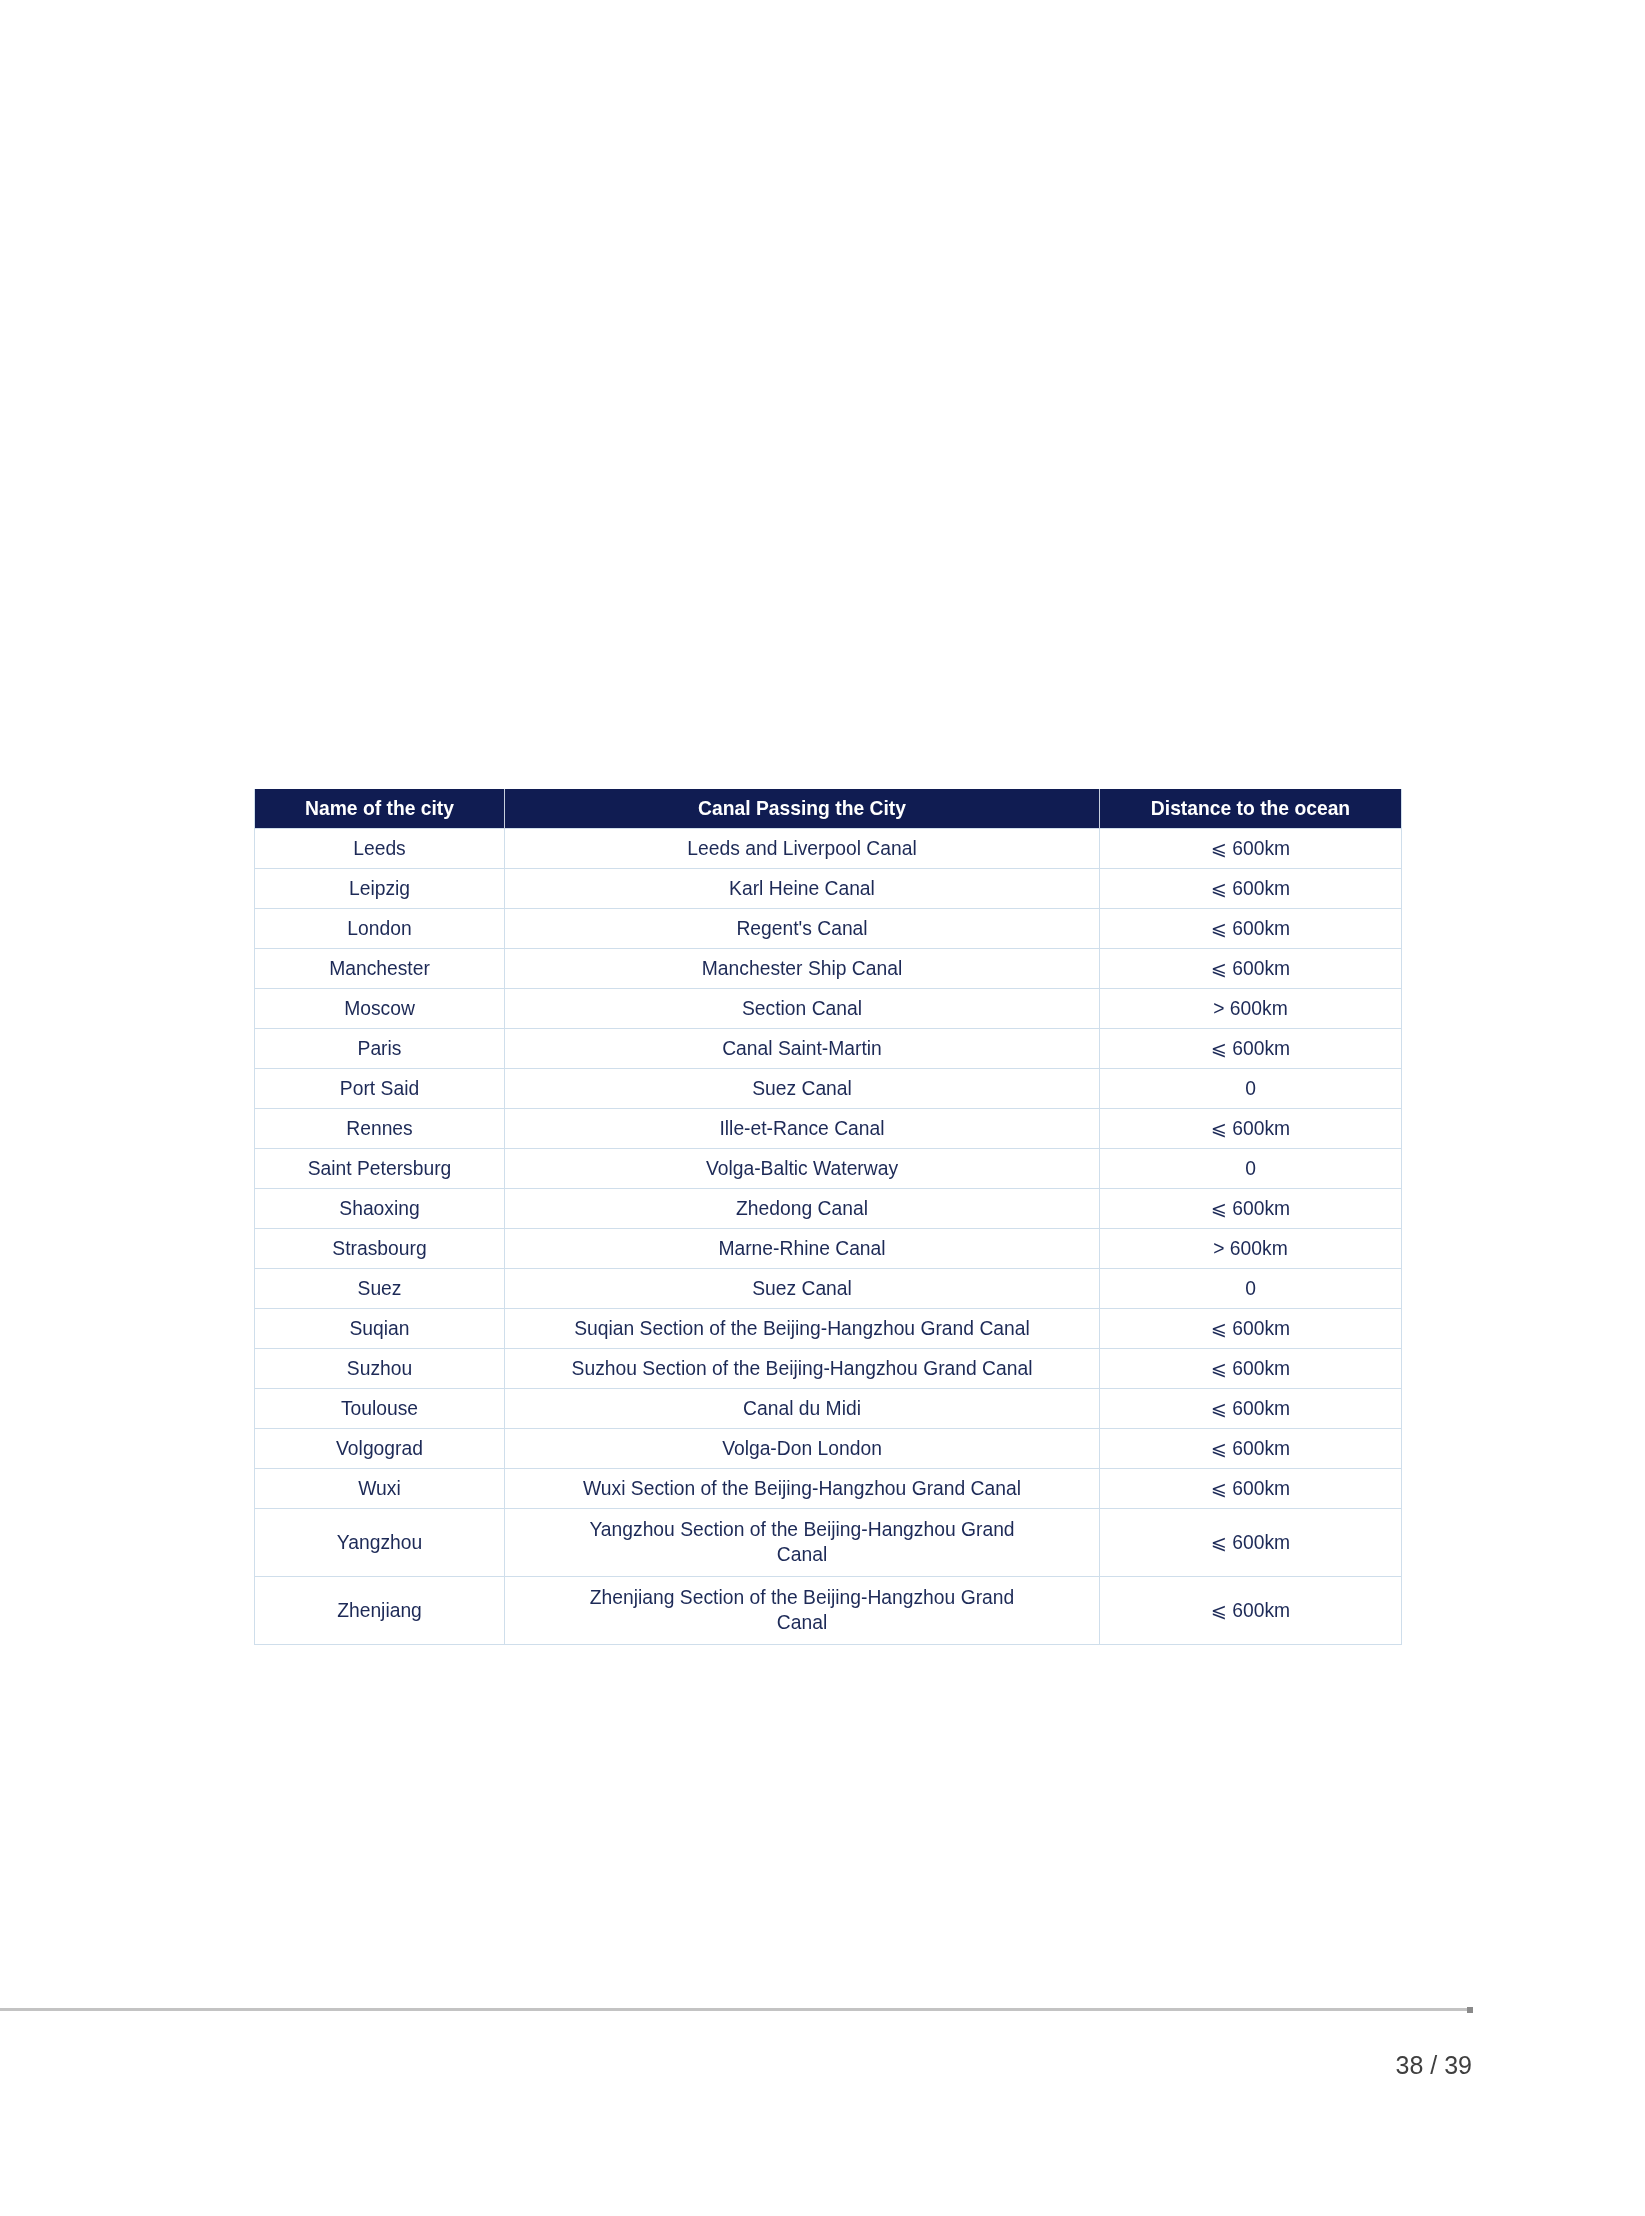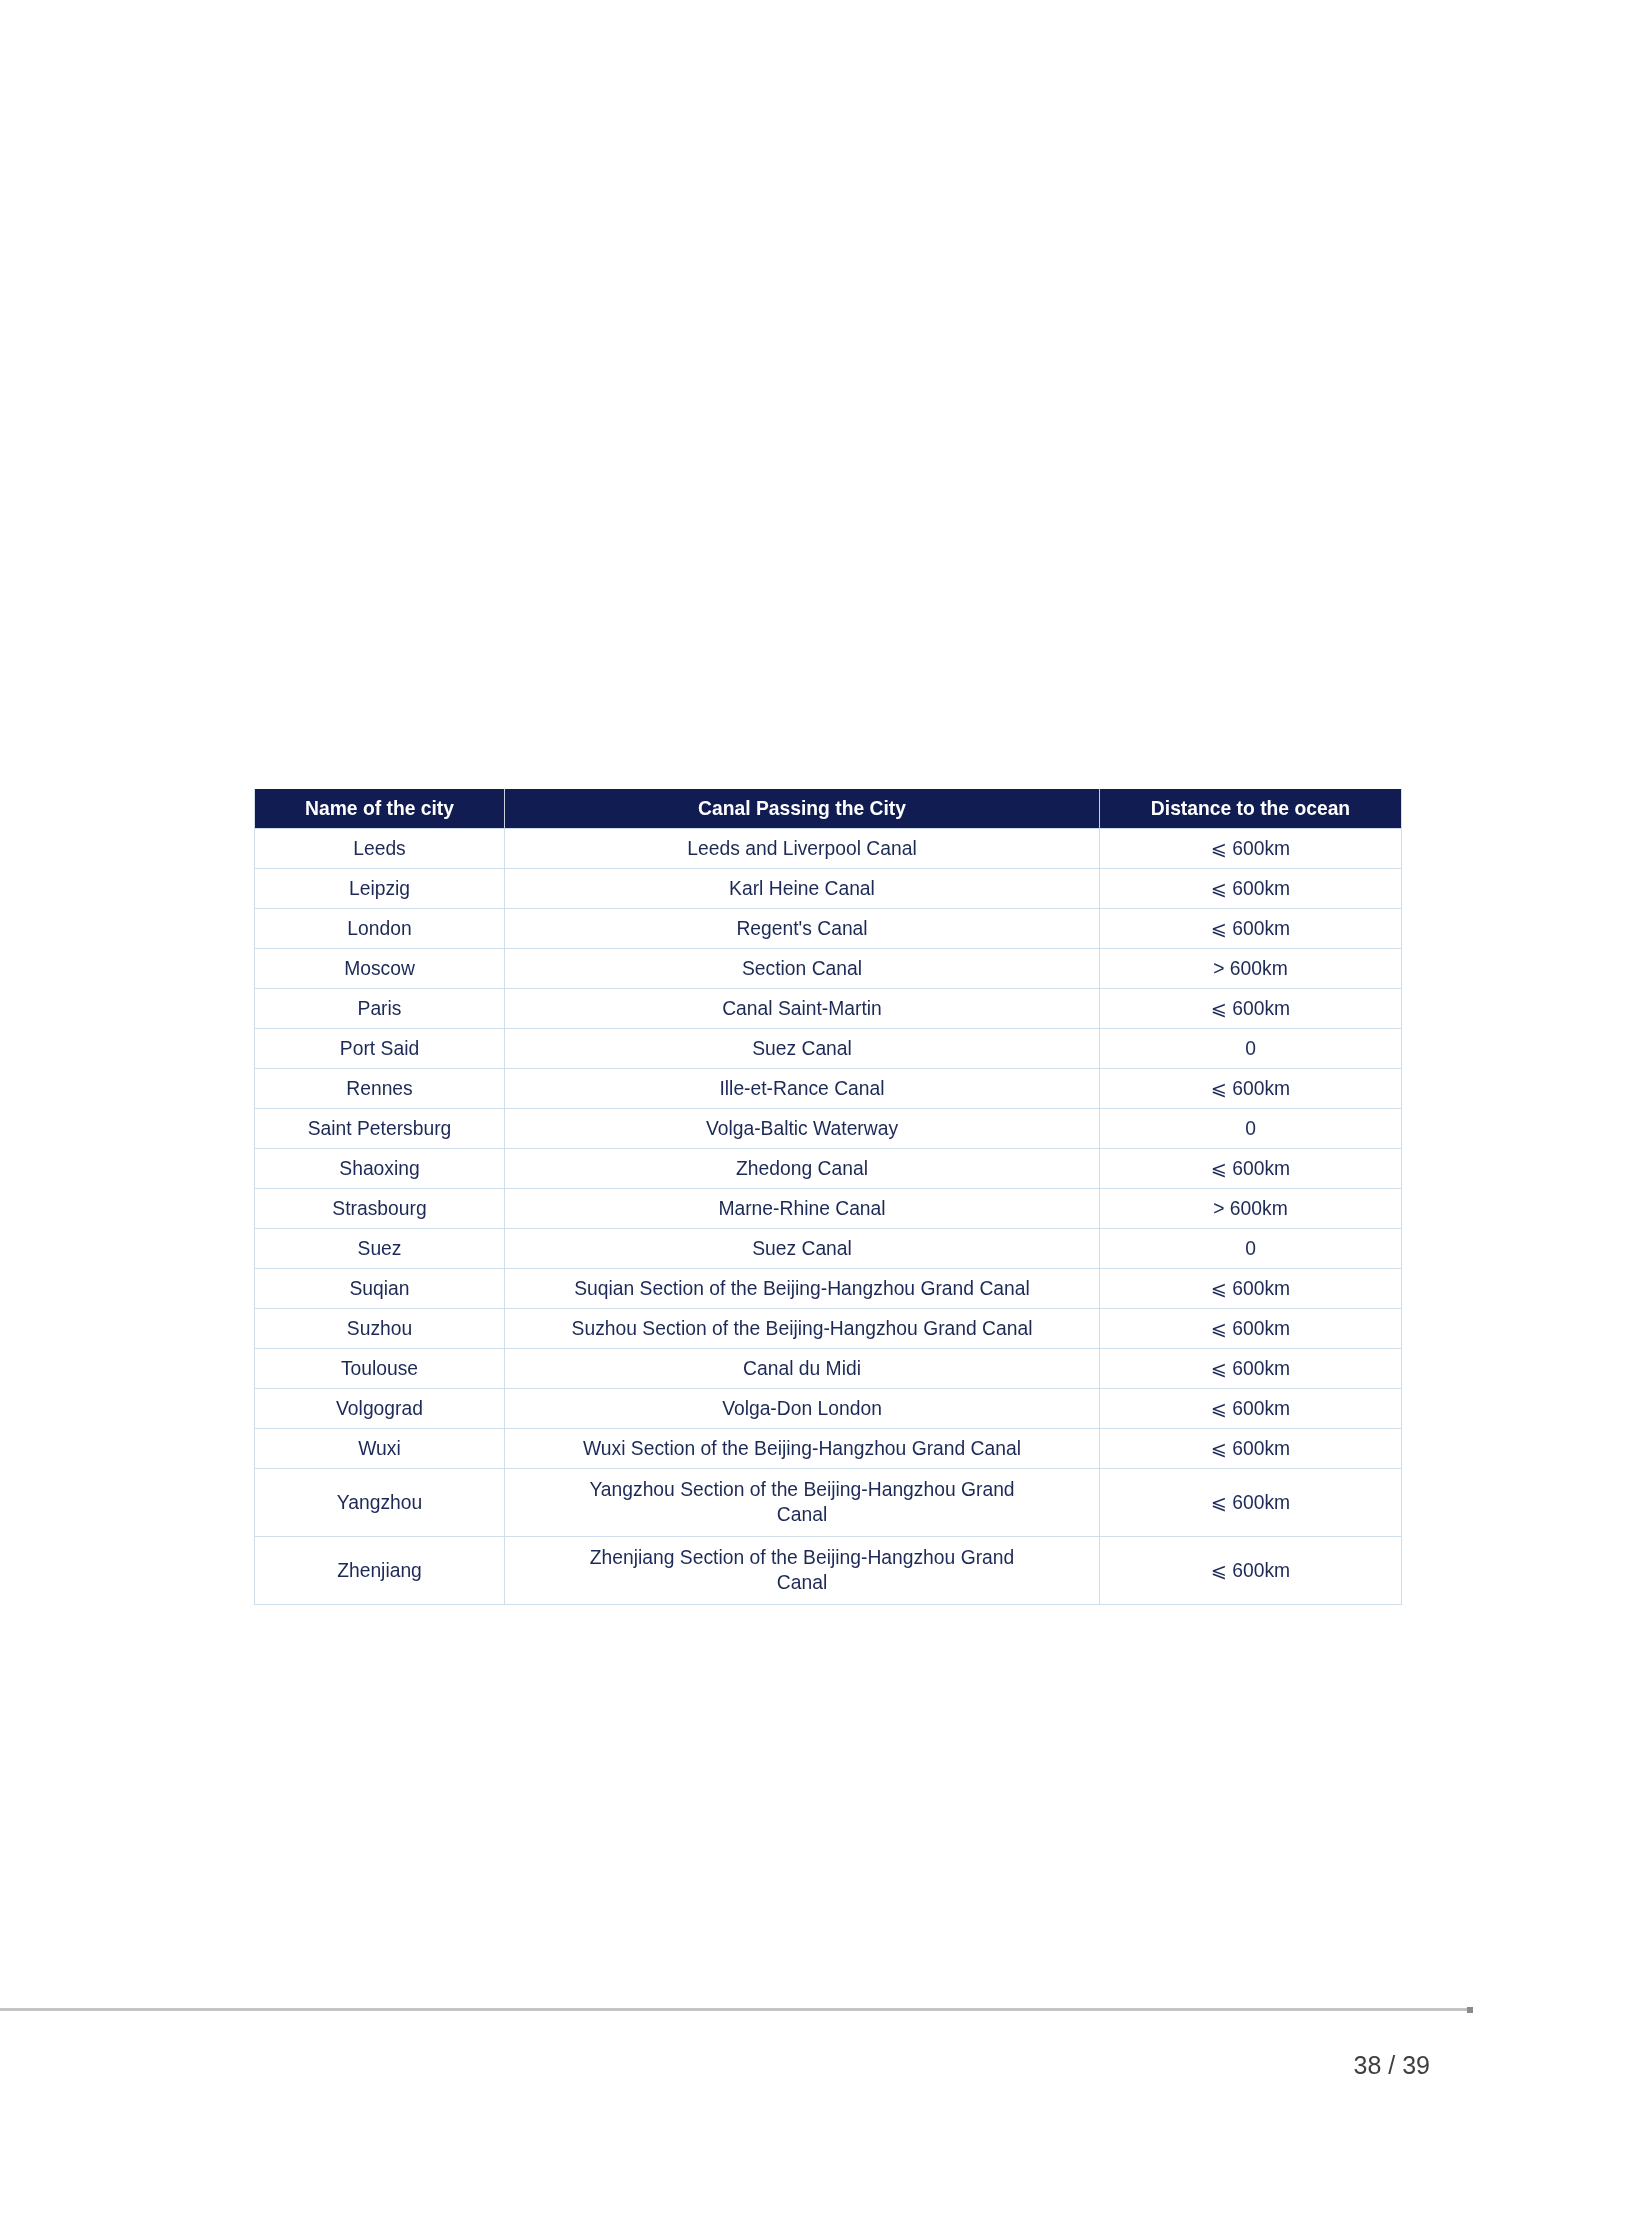--- a/index.html
+++ b/index.html
@@ -74,21 +74,21 @@
   .footer-rule-handle{
     position:absolute;
     left:1467px;
     top:2007px;
     width:6.4px;
     height:6.4px;
     background:var(--footer-rule-handle);
   }
   .page-number{
     position:absolute;
-    left:1301px;
+    left:1343px;
     top:2052px;
     width:129px;
     text-align:right;
     font-size:25px;
     line-height:26px;
     color:var(--page-number-text);
   }
 </style>
 </head>
 <body>
@@ -120,20 +120,25 @@
       <td>Karl Heine Canal</td>
       <td>⩽ 600km</td>
     </tr>
 
     <tr>
       <td>London</td>
       <td>Regent's Canal</td>
       <td>⩽ 600km</td>
     </tr>
 
+    <tr>
+      <td>Manchester</td>
+      <td>Manchester Ship Canal</td>
+      <td>⩽ 600km</td>
+    </tr>
 
     <tr>
       <td>Moscow</td>
       <td>Section Canal</td>
       <td>&gt; 600km</td>
     </tr>
 
 
 
     <tr>

